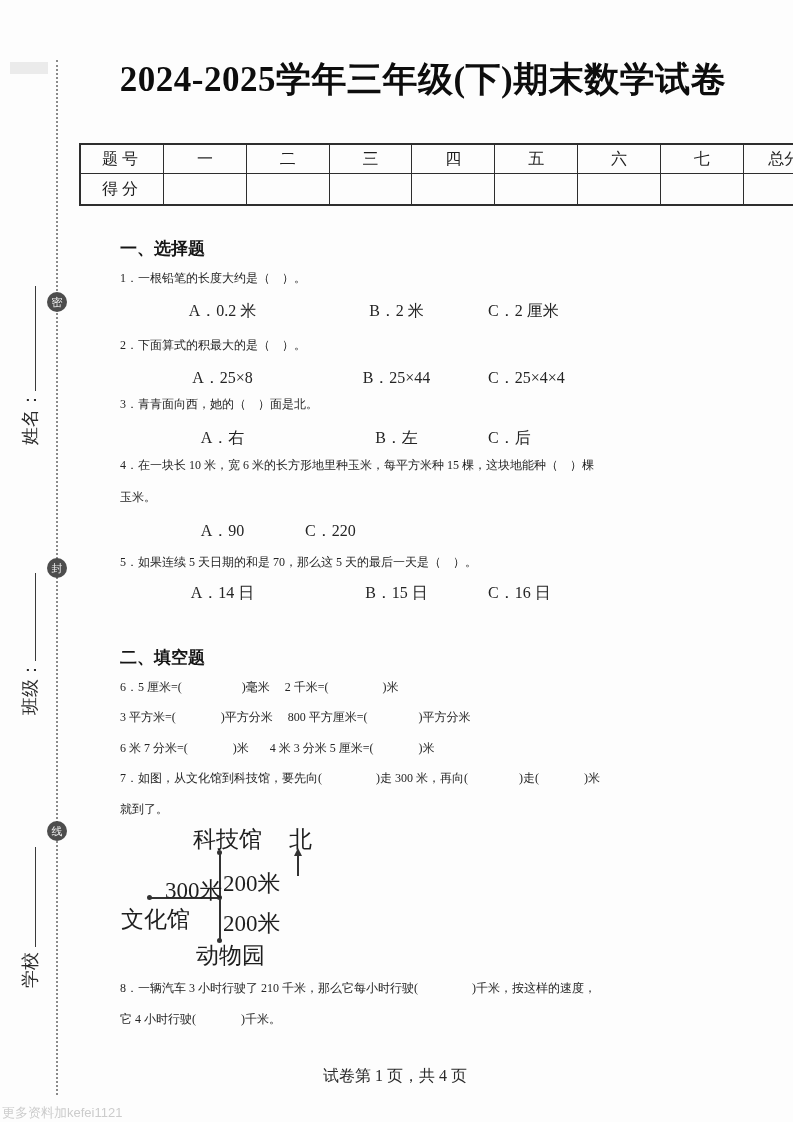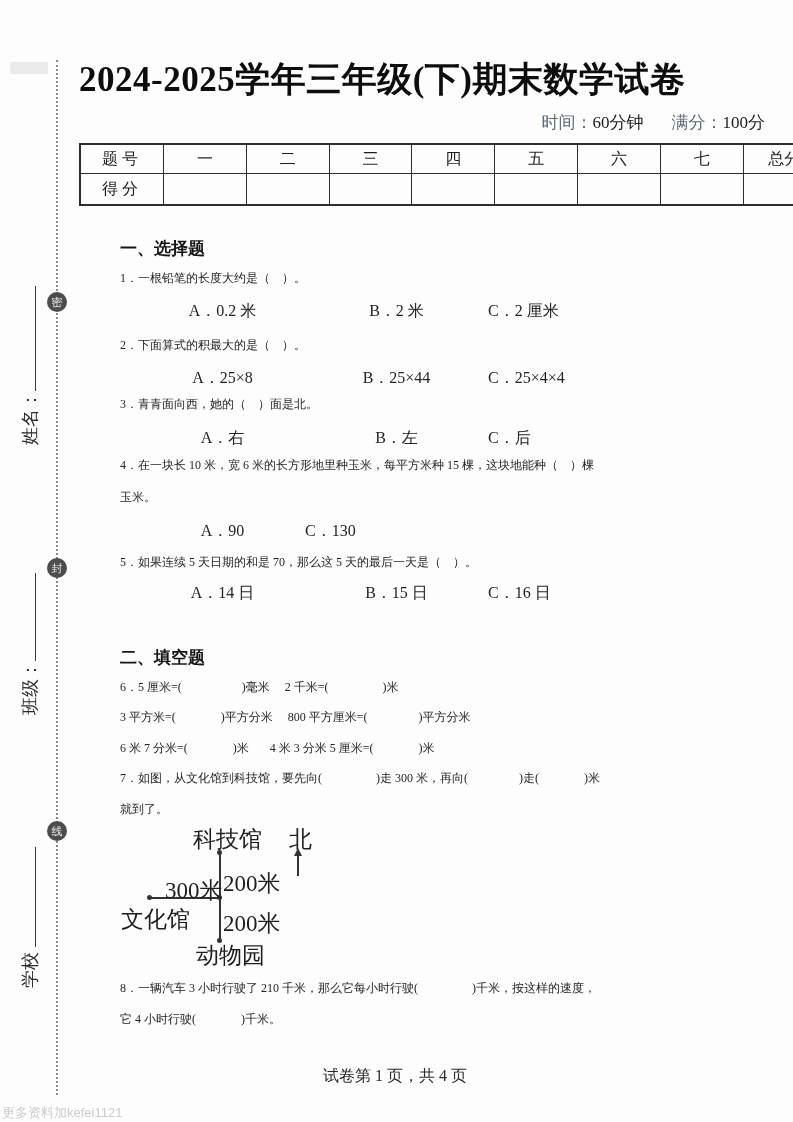--- a/index.html
+++ b/index.html
@@ -17,21 +17,21 @@
     background:#4d4d4d;color:#efefef;font-size:11px;line-height:20px;text-align:center;
   }
   .v-label{
     position:absolute;height:24px;line-height:24px;font-size:18px;color:#2a2a2a;
     transform:rotate(-90deg);transform-origin:0 0;white-space:pre;
   }
   .v-line{display:inline-block;border-bottom:1.5px solid #3a3a3a;height:14px;vertical-align:baseline;}
   .watermark{position:absolute;left:2px;top:1104px;font-size:13px;color:#cccccc;font-family:"Liberation Sans","DejaVu Sans",sans-serif;}
   
   .content{position:absolute;left:79px;top:0;width:688px;height:1122px;}
-  .title{position:absolute;top:56px;left:0;width:100%;text-align:left;font-size:35px;font-weight:bold;color:#0d0d0d;letter-spacing:0.5px;white-space:nowrap;}
+  .title{position:absolute;top:56px;left:0;width:100%;text-align:center;font-size:35px;font-weight:bold;color:#0d0d0d;letter-spacing:0.5px;white-space:nowrap;}
   .meta{position:absolute;top:111px;right:2px;font-size:17px;white-space:pre;}
   .meta .lab{color:#5c6a7a;}
   .meta .val{color:#1c1c1c;}
   .meta .gap{display:inline-block;width:28px;}
   table.score{position:absolute;top:143px;left:0;width:748px;border-collapse:collapse;table-layout:fixed;font-size:16px;}
   table.score td{border:1.5px solid #2e2e2e;text-align:center;padding:0;color:#1e1e1e;}
   table.score{border:2px solid #2e2e2e;}
   table.score tr.hd td{height:28px;}
   table.score tr.sc td{height:30px;}
   table.score td.c0{width:82px;letter-spacing:4px;}
@@ -65,21 +65,20 @@
   <div class="v-label" style="left:18px;top:445px;width:175px;"><span>姓名：</span><span class="v-line" style="width:105px"></span></div>
   <div class="v-label" style="left:18px;top:715px;width:155px;"><span>班级：</span><span class="v-line" style="width:88px"></span></div>
   <div class="v-label" style="left:18px;top:988px;width:161px;"><span>学校 </span><span class="v-line" style="width:100px"></span></div>
 
   <div class="watermark">更多资料加kefei1121</div>
 
   <div class="content">
 
     <div class="title">2024-2025学年三年级(下)期末数学试卷</div>
 
-    <div class="meta"><span class="lab">时间：</span><span class="val">60分钟</span><span class="gap"></span><span class="lab">满分：</span><span class="val">100分</span></div>
 
     <table class="score">
       <tbody>
           <tr class="hd">
         <td class="c0">题号</td>
         <td>一</td>
         <td>二</td>
         <td>三</td>
         <td>四</td>
         <td>五</td>
@@ -121,21 +120,21 @@
     <div class="opts" style="top:427px">
       <span class="o1">A．右</span>
       <span class="o2">B．左</span>
       <span class="o3">C．后</span>
     </div>
 
     <div class="line" style="top:454px">4．在一块长 10 米，宽 6 米的长方形地里种玉米，每平方米种 15 棵，这块地能种（　）棵</div>
     <div class="line" style="top:486px">玉米。</div>
     <div class="opts" style="top:520px">
       <span class="o1">A．90</span>
-      <span class="o3">C．130</span>
+      <span class="o3">C．220</span>
     </div>
 
     <div class="line" style="top:551px">5．如果连续 5 天日期的和是 70，那么这 5 天的最后一天是（　）。</div>
     <div class="opts" style="top:582px">
       <span class="o1">A．14 日</span>
       <span class="o2">B．15 日</span>
       <span class="o3">C．16 日</span>
     </div>
 
     <div class="line heading" style="top:647px">二、填空题</div>

